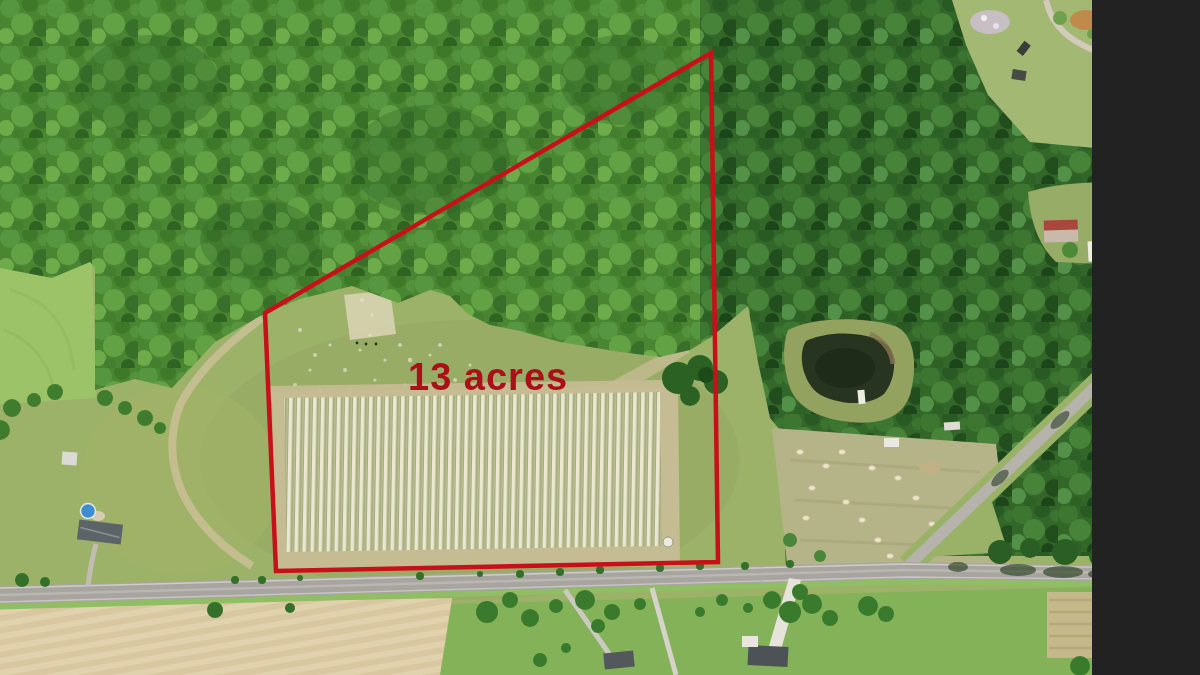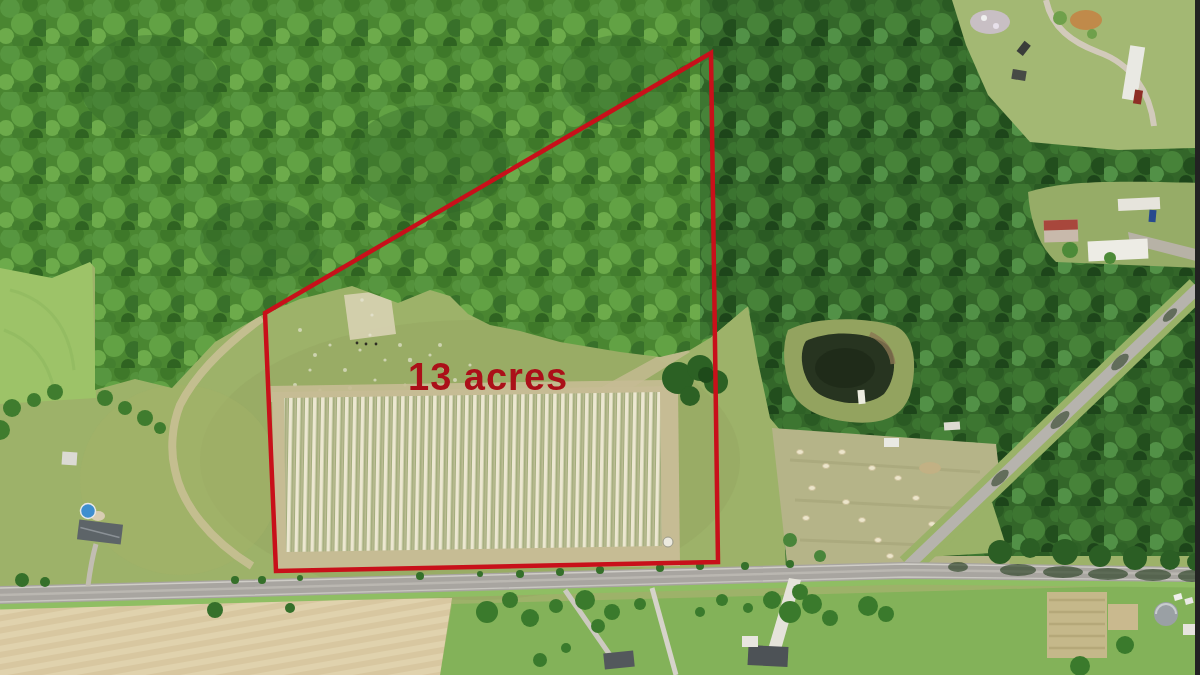--- a/index.html
+++ b/index.html
@@ -1,16 +1,16 @@
 <!DOCTYPE html>
 <html><head>
 <meta charset="utf-8">
 <style>
   html,body{margin:0;padding:0;background:#222;}
-  #stage{position:relative;width:1195px;height:675px;overflow:hidden;font-family:"Liberation Sans",sans-serif;}
+  #stage{position:relative;width:1092px;height:675px;overflow:hidden;font-family:"Liberation Sans",sans-serif;}
   svg{display:block;}
   .acreage{font:700 38px "Liberation Sans",sans-serif;letter-spacing:1px;}
 </style>
 </head>
 <body>
 
 <div id="stage">
 <svg width="1200" height="675" viewBox="0 0 1200 675" xmlns="http://www.w3.org/2000/svg">
   <defs>
     <pattern id="canopyBright" width="46" height="46" patternUnits="userSpaceOnUse">

